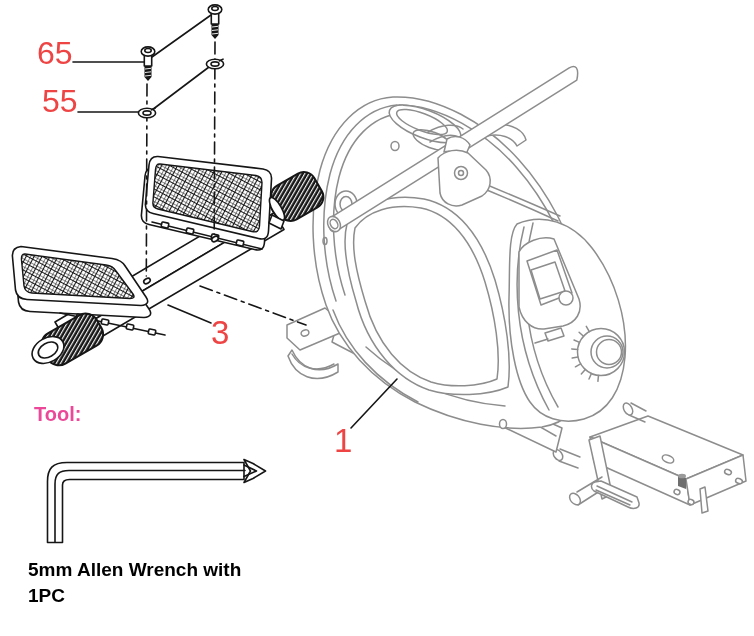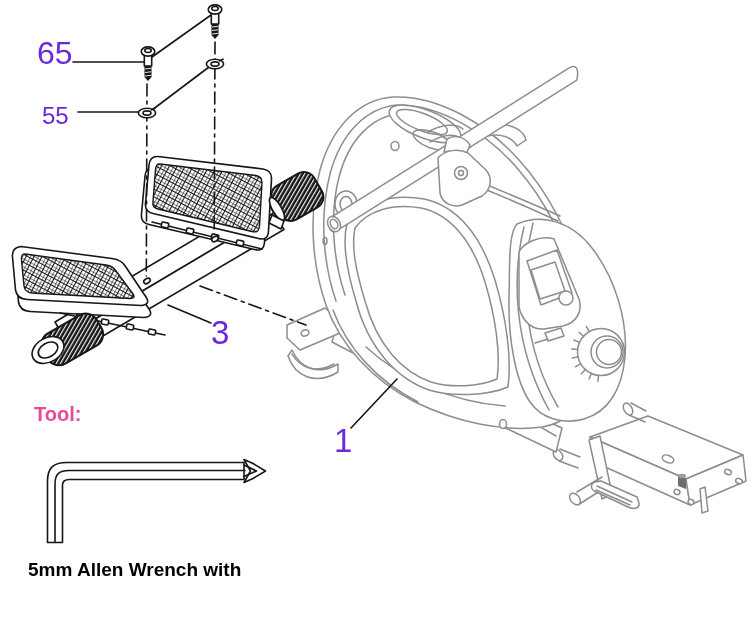--- a/index.html
+++ b/index.html
@@ -11,21 +11,21 @@
   .stage{position:relative;width:754px;height:636px;background:var(--bg);overflow:hidden;
          font-family:"Liberation Sans",sans-serif;}
   svg{position:absolute;left:0;top:0;}
   
   .m {fill:none;stroke:var(--machine-line);stroke-width:1.5;stroke-linecap:round;stroke-linejoin:round}
   .mf{fill:#fff;stroke:var(--machine-line);stroke-width:1.5;stroke-linejoin:round}
   
   .p {fill:none;stroke:var(--part-line);stroke-width:1.6;stroke-linecap:round;stroke-linejoin:round}
   .pf{fill:#fff;stroke:var(--part-line);stroke-width:1.6;stroke-linejoin:round}
   .pb{fill:var(--part-line);stroke:none}
-  .callout{position:absolute;color:#6d28d9;font-size:33px;line-height:1;letter-spacing:0;}
+  .callout{position:absolute;color:#ef4444;font-size:33px;line-height:1;letter-spacing:0;}
   .tool-heading{position:absolute;left:34px;top:403px;font-size:20px;font-weight:bold;color:#ec4899;}
   .tool-caption{position:absolute;left:28px;top:557px;width:252px;
                 font-size:19px;font-weight:bold;color:#000;line-height:26px;}
 </style>
 </head>
 <body>
 
 <div class="stage">
 
 <svg width="754" height="636" viewBox="0 0 754 636">
@@ -238,23 +238,24 @@
 
   <g>
     <path class="pf" stroke-width="1.7" d="M244 462.5 L67 462.5 C52.5 462.5 47.5 468.5 47.5 481.5 L47.5 542.5 L62.5 542.5 L62.5 485 C62.5 481 64.5 479.5 69.5 479.5 L244 479.5 Z"></path>
     <path class="p" stroke-width="1.2" d="M55 542 L55 484 C55 473.5 59.5 470.5 69 470.5 L245 470.5"></path>
     <path class="pf" stroke-width="1.7" d="M244 459.5 L253 463.5 L265.5 471 L253 478.5 L244 482.5 L250.5 471 Z"></path>
     <path class="p" stroke-width="1.2" d="M244 465 L256.5 471 L244 476.5"></path>
   </g>
 </svg>
 
 <div class="callout" style="left:37px;top:37px;font-size:32px">65</div>
-<div class="callout" style="left:42px;top:104px;font-size:24px">55</div>
+<div class="callout" style="left:42px;top:85px;font-size:32px">55</div>
 <div class="callout" style="left:211px;top:316px">3</div>
 <div class="callout" style="left:334px;top:424px">1</div>
 
 <div class="tool-heading">Tool:</div>
 
 <div class="tool-caption">
   <div>5mm Allen Wrench with</div>
+  <div>1PC</div>
 </div>
 
 </div>
 
 </body></html>

